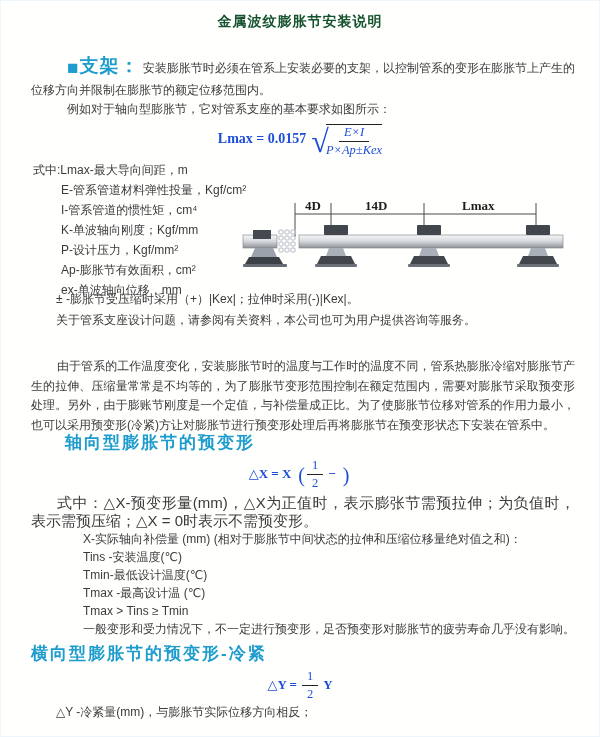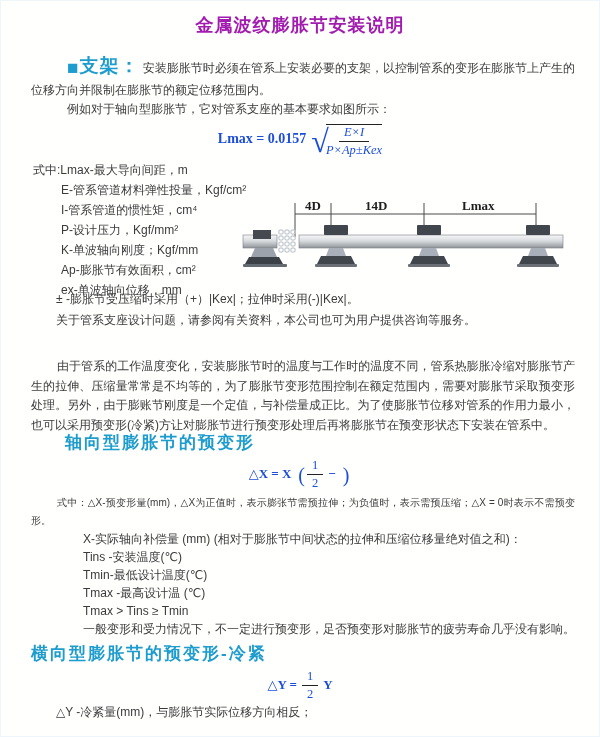--- a/index.html
+++ b/index.html
@@ -6,21 +6,21 @@
   body{
     width:600px;height:737px;position:relative;overflow:hidden;
     background:#ffffff;
     font-family:"Liberation Sans","DejaVu Sans",sans-serif;
     color:#3b3b3b;
   }
   .page{position:absolute;inset:0;background:#fffffe;border:1px solid #eef6fb;box-sizing:border-box;}
   .abs{position:absolute;}
   .title{
     top:12px;left:0;width:100%;text-align:center;
-    font-size:18px;font-weight:bold;color:#a21caf;letter-spacing:1px;
+    font-size:14px;font-weight:bold;color:#14532d;letter-spacing:1px;
   }
   .blue{color:#1e9ccd;}
   .sq-marker{font-size:19px;vertical-align:-2px;margin-right:1px;}
   .inline-head{font-size:19px;font-weight:bold;letter-spacing:1px;}
   .body-txt{font-size:12px;line-height:22px;color:#3b3b3b;}
   .para{left:30px;right:24px;text-align:justify;}
   .indent{text-indent:36px;}
   .def-list{left:32px;font-size:12px;line-height:20px;color:#3b3b3b;}
   .def-list .def-line:not(:first-child){padding-left:28px;}
   .note-line{font-size:12px;color:#3b3b3b;white-space:nowrap;}
@@ -66,22 +66,22 @@
     <span class="frac rooted ital">
       <span class="num">E×I</span>
       <span class="den">P×Ap±Kex</span>
     </span>
   </div>
 
   <div class="abs def-list" style="top:159px;">
     <div class="def-line">式中:Lmax-最大导向间距，m</div>
     <div class="def-line">E-管系管道材料弹性投量，Kgf/cm²</div>
     <div class="def-line">I-管系管道的惯性矩，cm⁴</div>
+    <div class="def-line">K-单波轴向刚度；Kgf/mm</div>
     <div class="def-line">P-设计压力，Kgf/mm²</div>
-    <div class="def-line">K-单波轴向刚度；Kgf/mm</div>
     <div class="def-line">Ap-膨胀节有效面积，cm²</div>
     <div class="def-line">ex-单波轴向位移，mm</div>
   </div>
 
   <div class="abs diagram">
     <svg width="325" height="92" viewBox="0 0 325 92" xmlns="http://www.w3.org/2000/svg">
       <defs>
         <linearGradient id="pipeGrad" x1="0" y1="0" x2="0" y2="1">
           <stop offset="0" stop-color="#f5f6f7"></stop>
           <stop offset="0.45" stop-color="#d9dcdf"></stop>
@@ -156,21 +156,21 @@
     <span class="f-bold">△X = X</span>
     <span class="paren">(</span>
     <span class="frac">
       <span class="num">1</span>
       <span class="den">2</span>
     </span>
     <span class="f-mid">−</span>
     <span class="paren">)</span>
   </div>
 
-  <div class="abs para" style="top:493px;font-size:10px;line-height:18.2px;text-indent:26px;">式中：△X-预变形量(mm)，△X为正值时，表示膨张节需预拉伸；为负值时，表示需预压缩；△X = 0时表示不需预变形。</div>
+  <div class="abs para" style="top:493px;font-size:15px;line-height:18.2px;text-indent:26px;">式中：△X-预变形量(mm)，△X为正值时，表示膨张节需预拉伸；为负值时，表示需预压缩；△X = 0时表示不需预变形。</div>
 
   <div class="abs notes" style="top:529px;">
     <div>X-实际轴向补偿量 (mm) (相对于膨胀节中间状态的拉伸和压缩位移量绝对值之和)：</div>
     <div>Tins -安装温度(℃)</div>
     <div>Tmin-最低设计温度(℃)</div>
     <div>Tmax -最高设计温  (℃)</div>
     <div>Tmax &gt; Tins ≥ Tmin</div>
     <div>一般变形和受力情况下，不一定进行预变形，足否预变形对膨胀节的疲劳寿命几乎没有影响。</div>
   </div>
 

